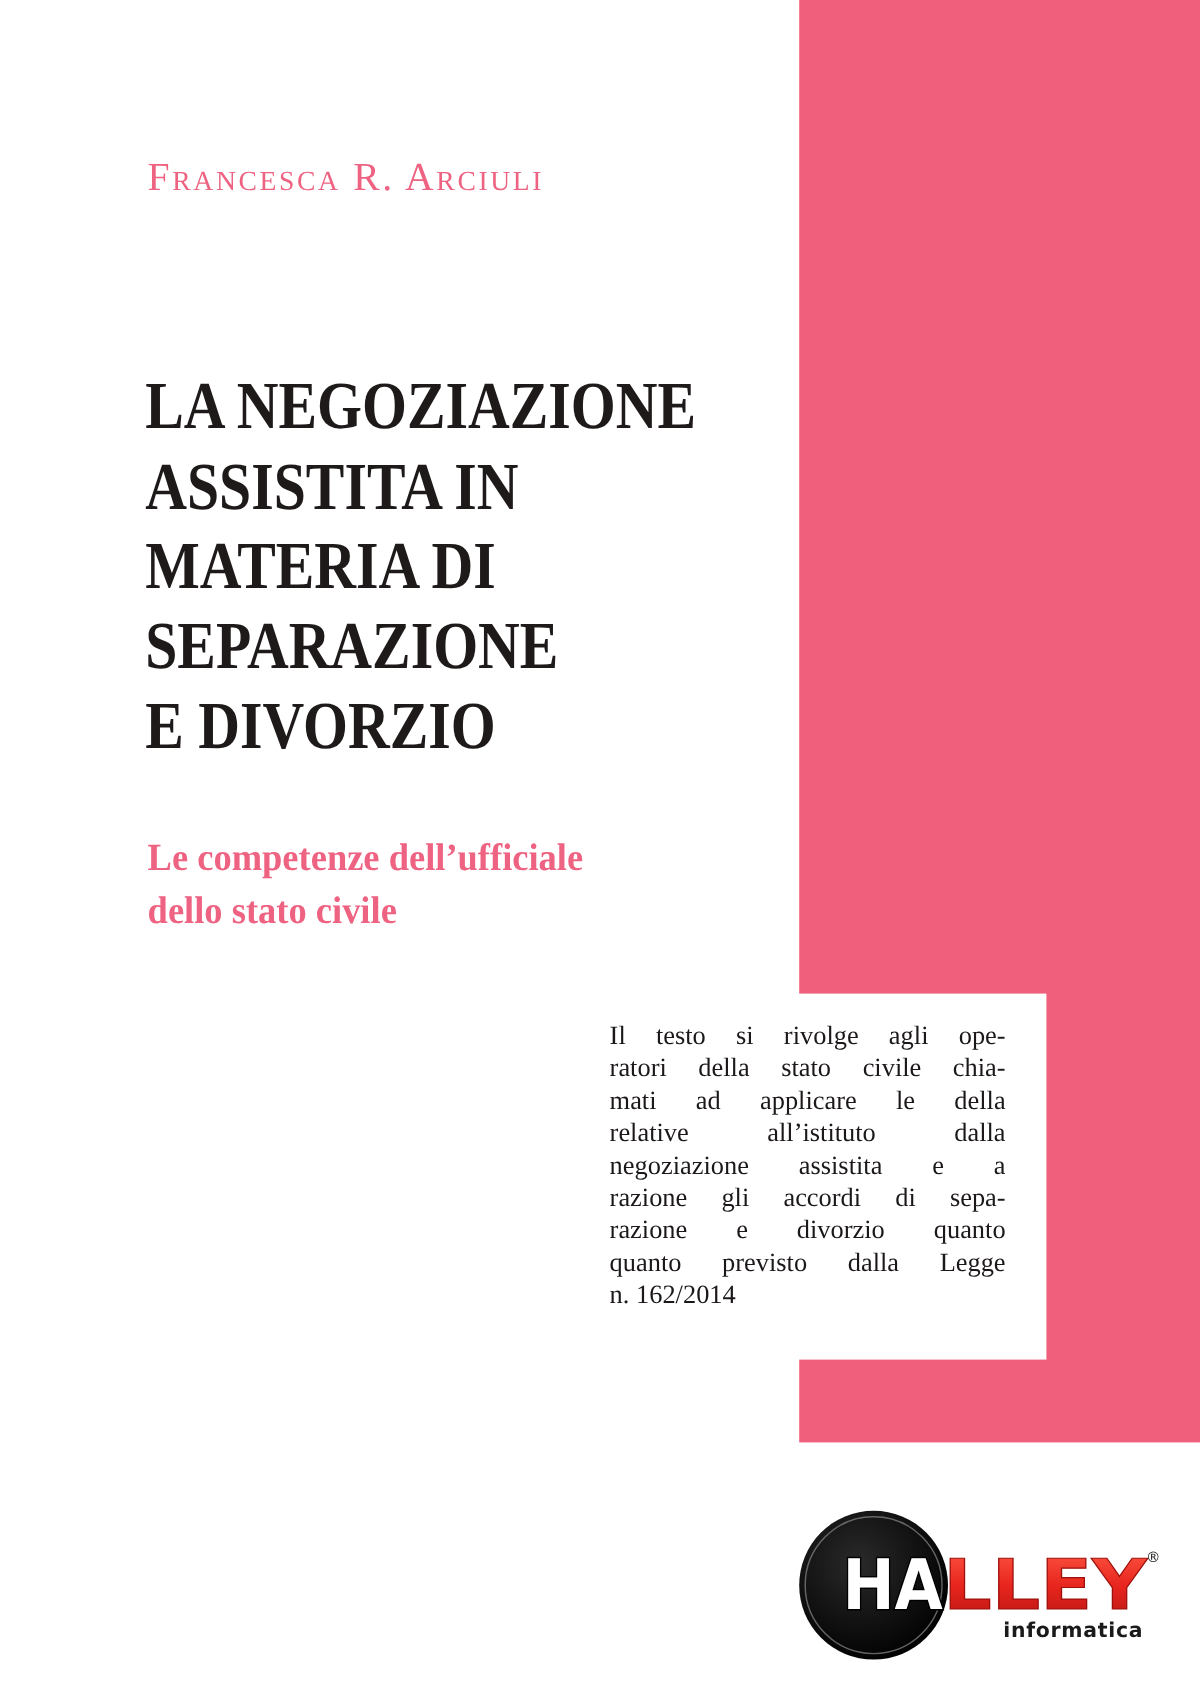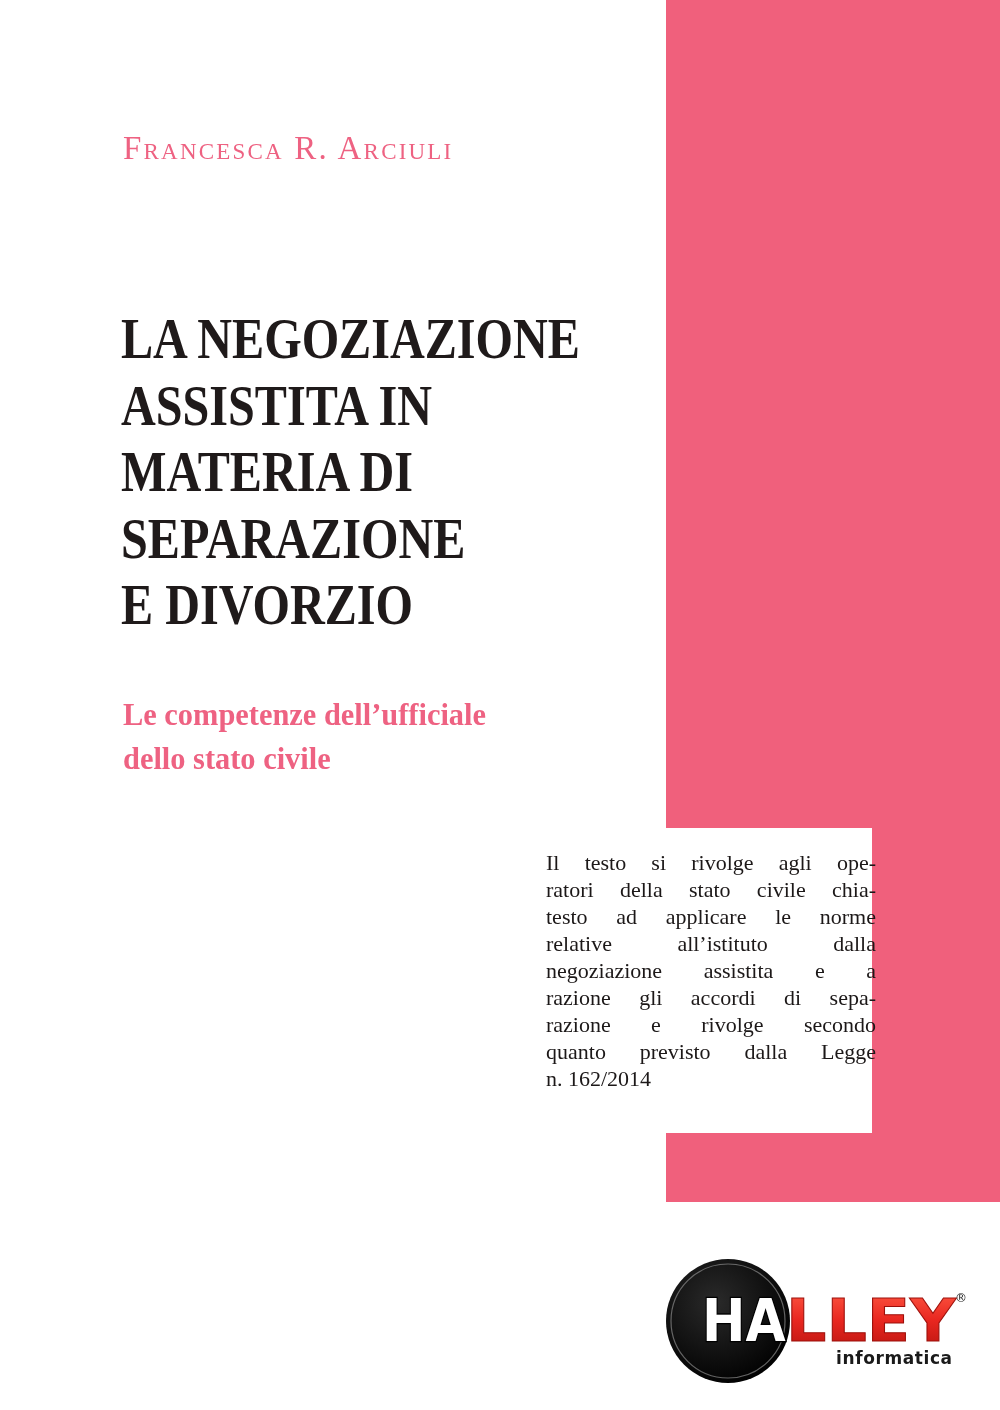--- a/index.html
+++ b/index.html
@@ -73,21 +73,20 @@
     .subtitle .line { display: block; }
     .blurb {
       position: absolute;
       left: 508px;
       top: 849px;
       width: 330px;
       color: #1c1818;
       font-family: "Liberation Serif", serif;
       font-size: 22px;
       line-height: 27px;
-      margin-left: 38px;
     }
     .blurb .line {
       display: block;
       text-align: justify;
       text-align-last: justify;
       white-space: nowrap;
       height: 27px;
     }
     .blurb .line.last {
       text-align-last: left;
@@ -119,25 +118,25 @@
 </div>
 
 <div class="subtitle">
   <span class="line">Le competenze dell’ufficiale</span>
   <span class="line">dello stato civile</span>
 </div>
 
 <div class="blurb">
   <span class="line">Il testo si rivolge agli ope-</span>
   <span class="line">ratori della stato civile chia-</span>
-  <span class="line">testo ad applicare le norme</span>
+  <span class="line">mati ad applicare le della</span>
   <span class="line">relative all’istituto dalla</span>
   <span class="line">negoziazione assistita e a</span>
   <span class="line">razione gli accordi di sepa-</span>
-  <span class="line">razione e rivolge secondo</span>
+  <span class="line">razione e divorzio quanto</span>
   <span class="line">quanto previsto dalla Legge</span>
   <span class="line last">n. 162/2014</span>
 </div>
 
 <div class="logo">
   <svg width="310" height="136" viewBox="0 0 310 136" xmlns="http://www.w3.org/2000/svg">
     <defs>
       <linearGradient id="redGrad" x1="0" y1="0" x2="0" y2="1">
         <stop offset="0" stop-color="#FF5A45"></stop>
         <stop offset="0.5" stop-color="#E8261F"></stop>

